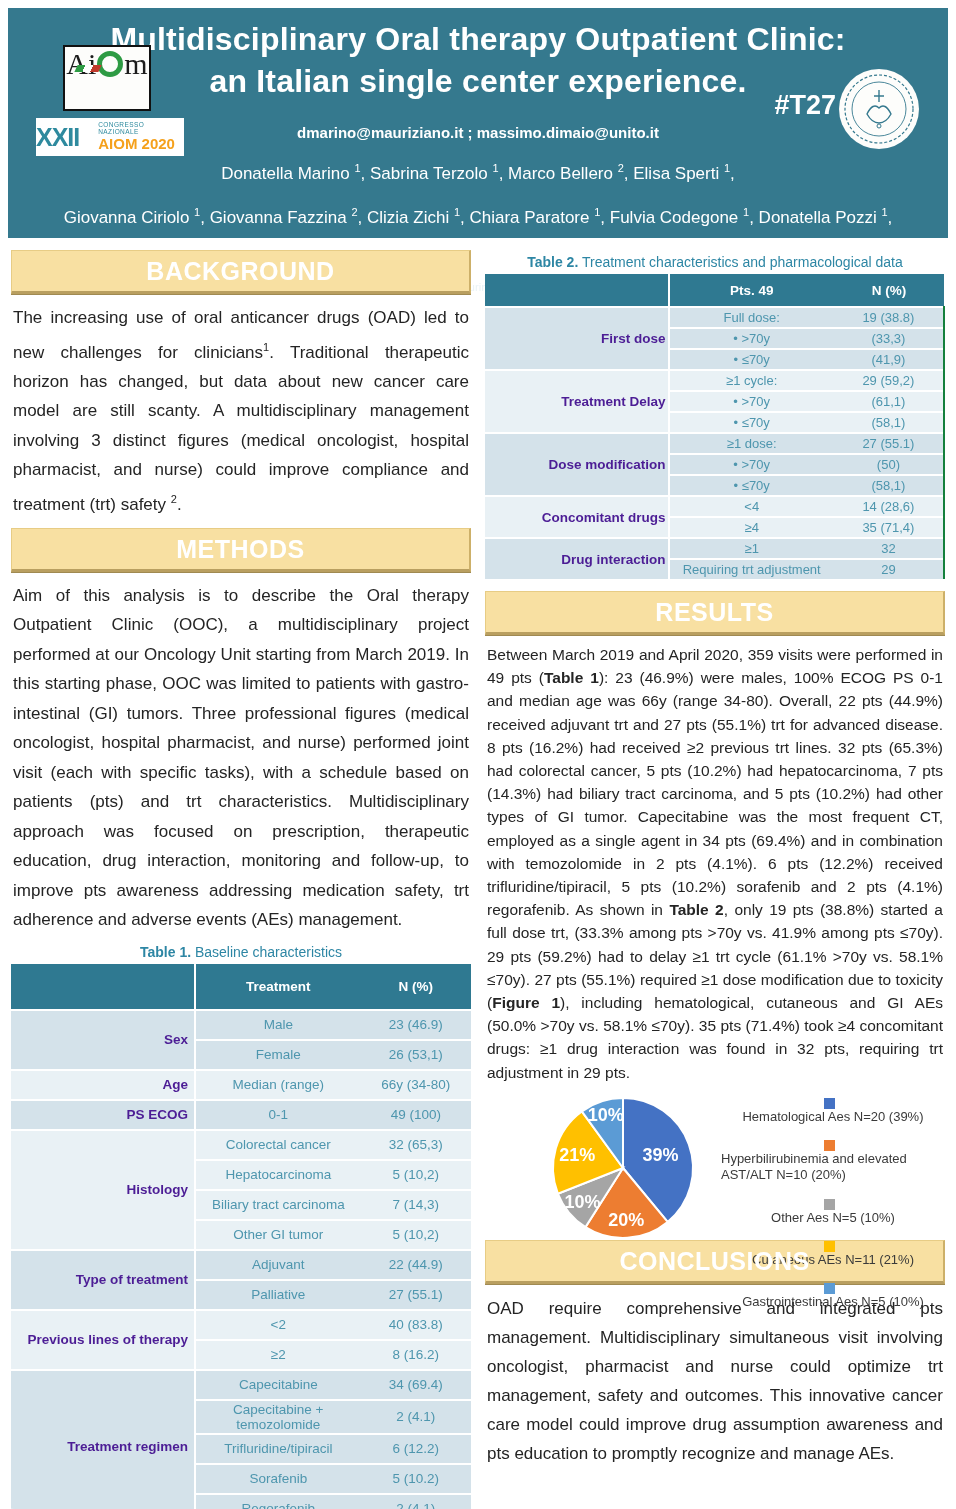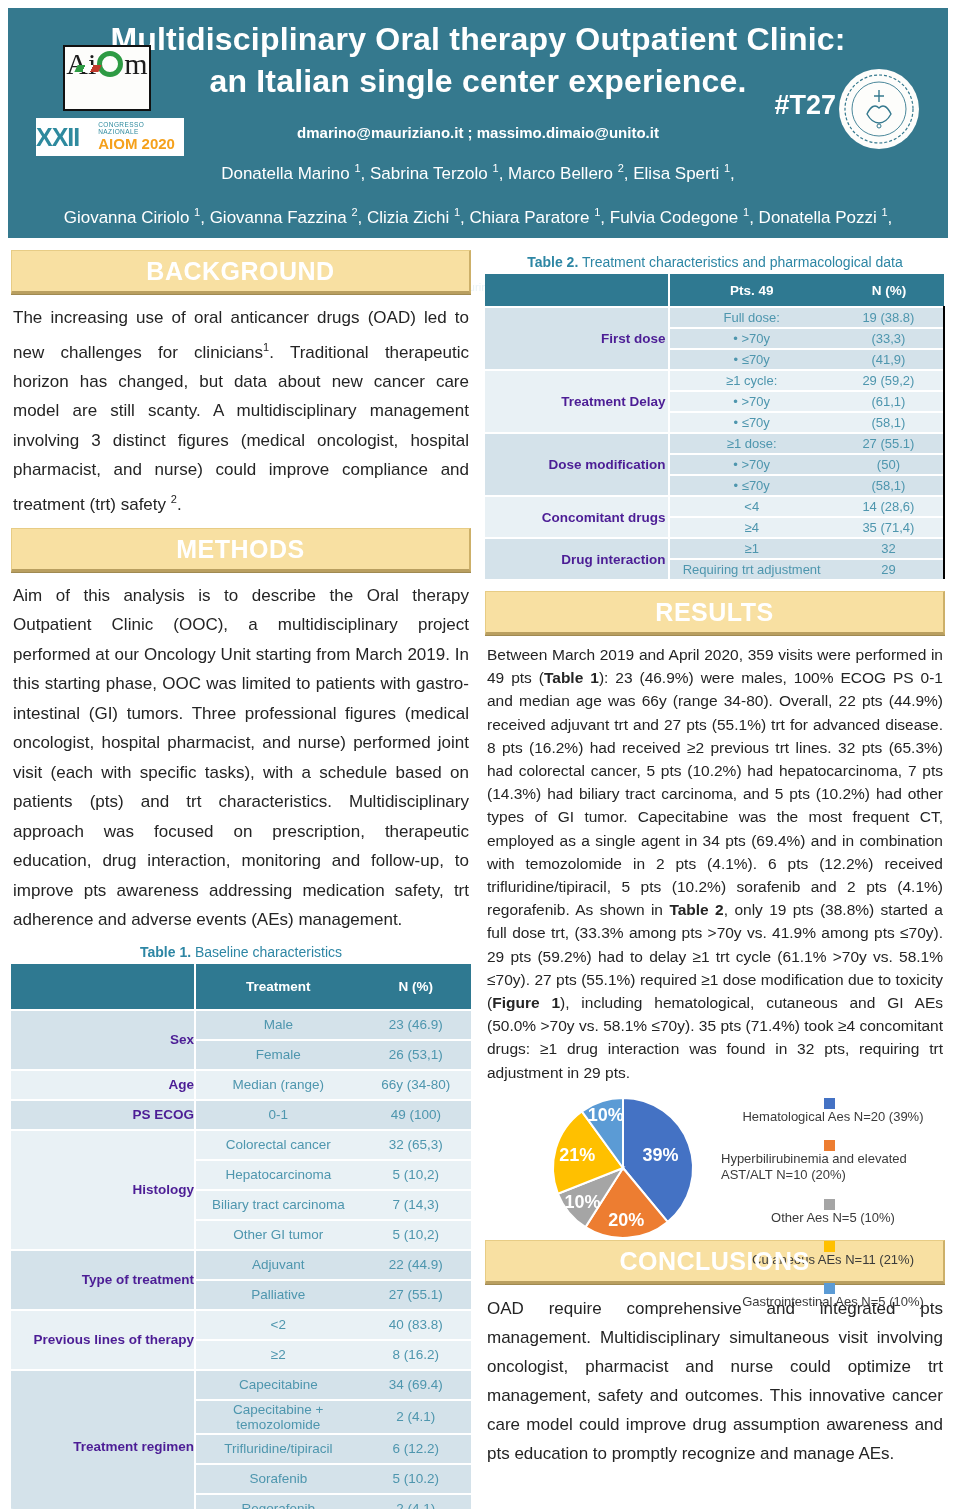--- a/index.html
+++ b/index.html
@@ -41,26 +41,26 @@
   .tbl-caption{text-align:center;font-size:14px;color:#2D86A4;margin:8px 0 4px 0;}
   .tbl-caption .cap-b{font-weight:bold;}
   .fig-caption{text-align:center;font-size:14.5px;color:#48A3C4;margin:4px 0 2px 0;}
   .fig-caption .cap-b{font-weight:bold;color:#2D86A4;}
   
   table.data-table{border-collapse:collapse;width:100%;table-layout:fixed;}
   table.data-table thead th{background:#2F7991;color:#fff;font-weight:bold;font-size:13.5px;text-align:center;}
   .tbl-t1 thead th{height:43px;}
   .tbl-t2 thead th{height:30px;}
   table.data-table td{text-align:center;color:#4E96AE;border-top:2px solid #fff;white-space:pre-line;}
-  .tbl-t1 td{font-size:13.5px;height:26px;padding:1px 0;}
+  .tbl-t1 td{font-size:13.5px;height:26px;padding:1px 6px;}
   .tbl-t2 td{font-size:13px;height:17px;padding:1px 2px;}
   table.data-table td.group-label{text-align:right;font-weight:bold;color:#4c1d95;padding-left:7px;
                                   border-right:2px solid #fff;font-size:13.5px;}
   table.data-table th.first-col{border-right:2px solid #fff;}
-  .tbl-t2 td.cell-1{border-right:2px solid #000000;}
+  .tbl-t2 td.cell-1{border-right:2px solid #15803d;}
   tr.g-dark td{background:#D4E2EA;}
   tr.g-light td{background:#E9F1F5;}
   col.c0{width:40%;} col.c1{width:36%;} col.c2{width:24%;}
   
   .figure-row{display:flex;align-items:flex-start;height:148px;margin-top:2px;}
   .pie-wrap{margin-left:62px;width:152px;height:152px;position:relative;}
   .pie-label{font-weight:bold;fill:#fff;font-size:18px;font-family:"Liberation Sans",sans-serif;}
   .pie-legend{margin-left:22px;width:252px;padding-top:4px;}
   .legend-item{display:flex;align-items:center;margin-bottom:13px;flex-direction:column;}
   .legend-swatch{flex:0 0 11px;width:11px;height:11px;margin:2px 8px 0 0;}

